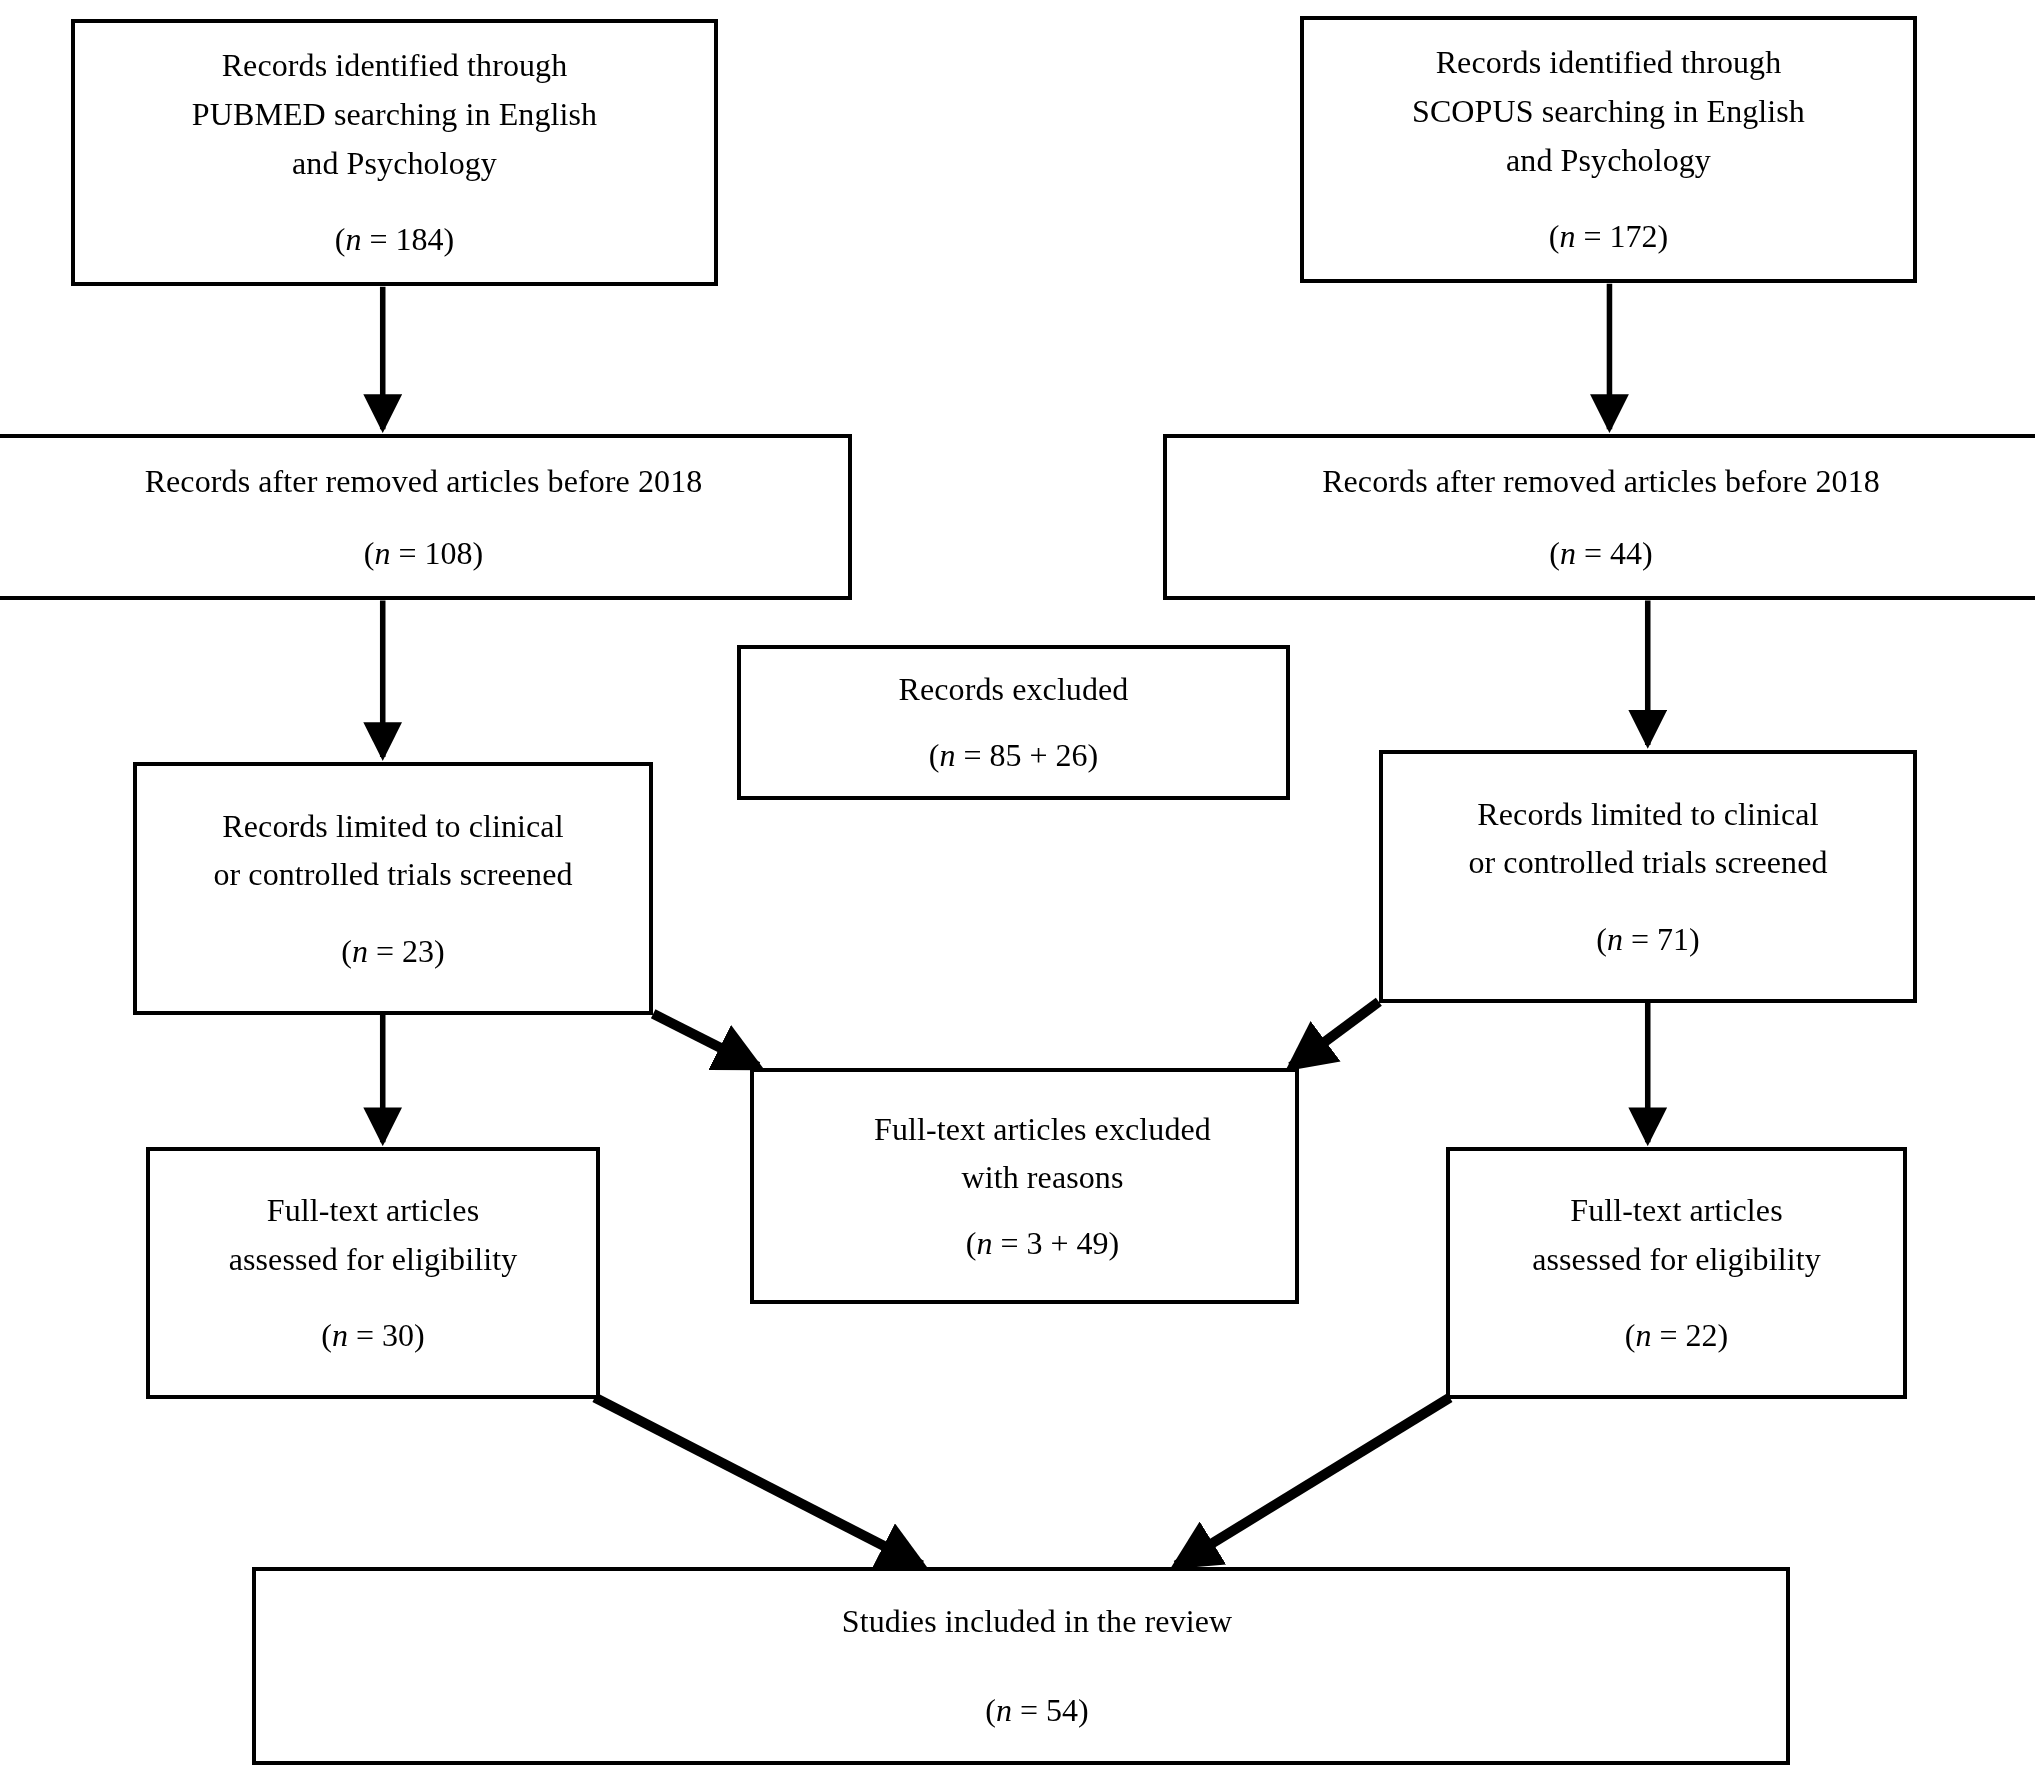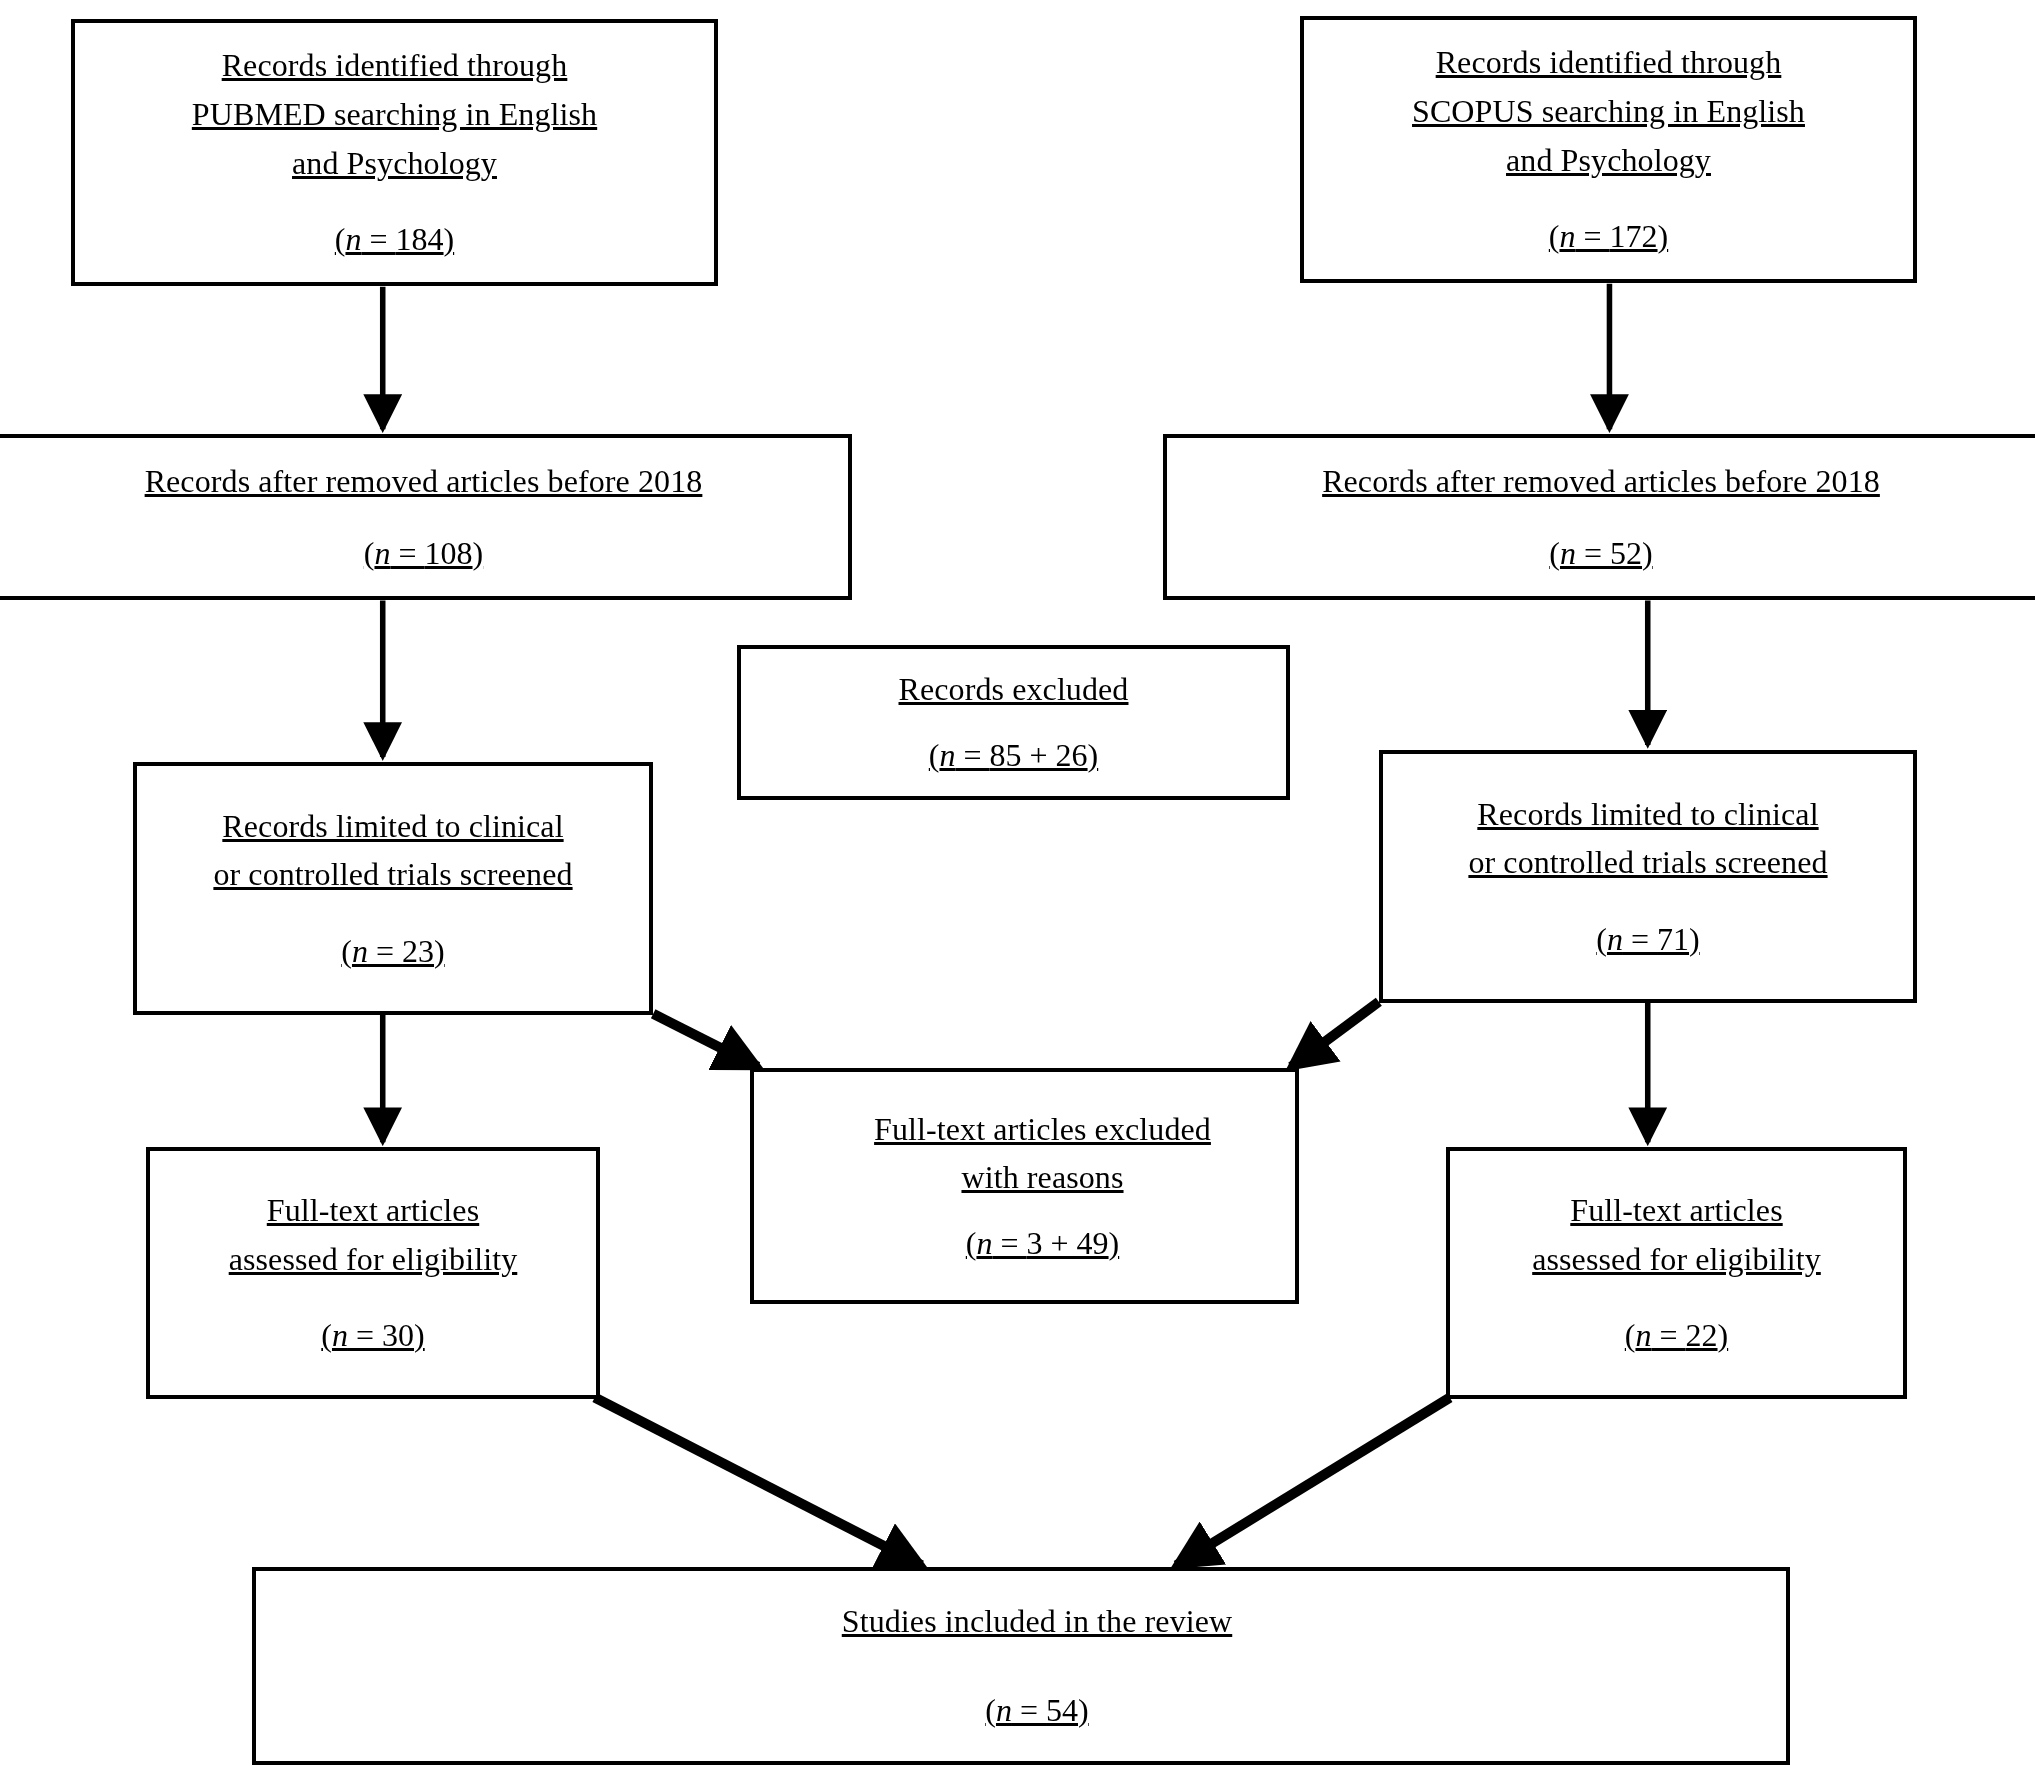--- a/index.html
+++ b/index.html
@@ -28,21 +28,20 @@
     box-sizing: border-box;
     background: #ffffff;
     border: 4.5px solid #000000;
     display: flex;
     flex-direction: column;
     align-items: center;
     justify-content: center;
     text-align: center;
     color: #000000;
     line-height: 1.52;
-    text-decoration: underline;
   }
   .node-text {
     font-size: 32px;
     letter-spacing: 0.1px;
     white-space: pre-line;
     padding: 0 7px;
   }
   .node-count {
     font-size: 32px;
     margin-top: 28px;
@@ -119,21 +118,21 @@
     <div class="node-count"><span>(</span><span class="n-italic">n</span><span> = </span><span>172</span><span>)</span></div>
   </div>
 
   <div class="node-box" id="box-pubmed-after2018">
     <div class="node-text">Records after removed articles before 2018</div>
     <div class="node-count"><span>(</span><span class="n-italic">n</span><span> = </span><span>108</span><span>)</span></div>
   </div>
 
   <div class="node-box" id="box-scopus-after2018">
     <div class="node-text">Records after removed articles before 2018</div>
-    <div class="node-count"><span>(</span><span class="n-italic">n</span><span> = </span><span>52</span><span>)</span></div>
+    <div class="node-count"><span>(</span><span class="n-italic">n</span><span> = </span><span>44</span><span>)</span></div>
   </div>
 
   <div class="node-box" id="box-records-excluded">
     <div class="node-text">Records excluded</div>
     <div class="node-count"><span>(</span><span class="n-italic">n</span><span> = </span><span>85 + 26</span><span>)</span></div>
   </div>
 
   <div class="node-box" id="box-pubmed-screened">
     <div class="node-text">Records limited to clinical
 or controlled trials screened</div>

